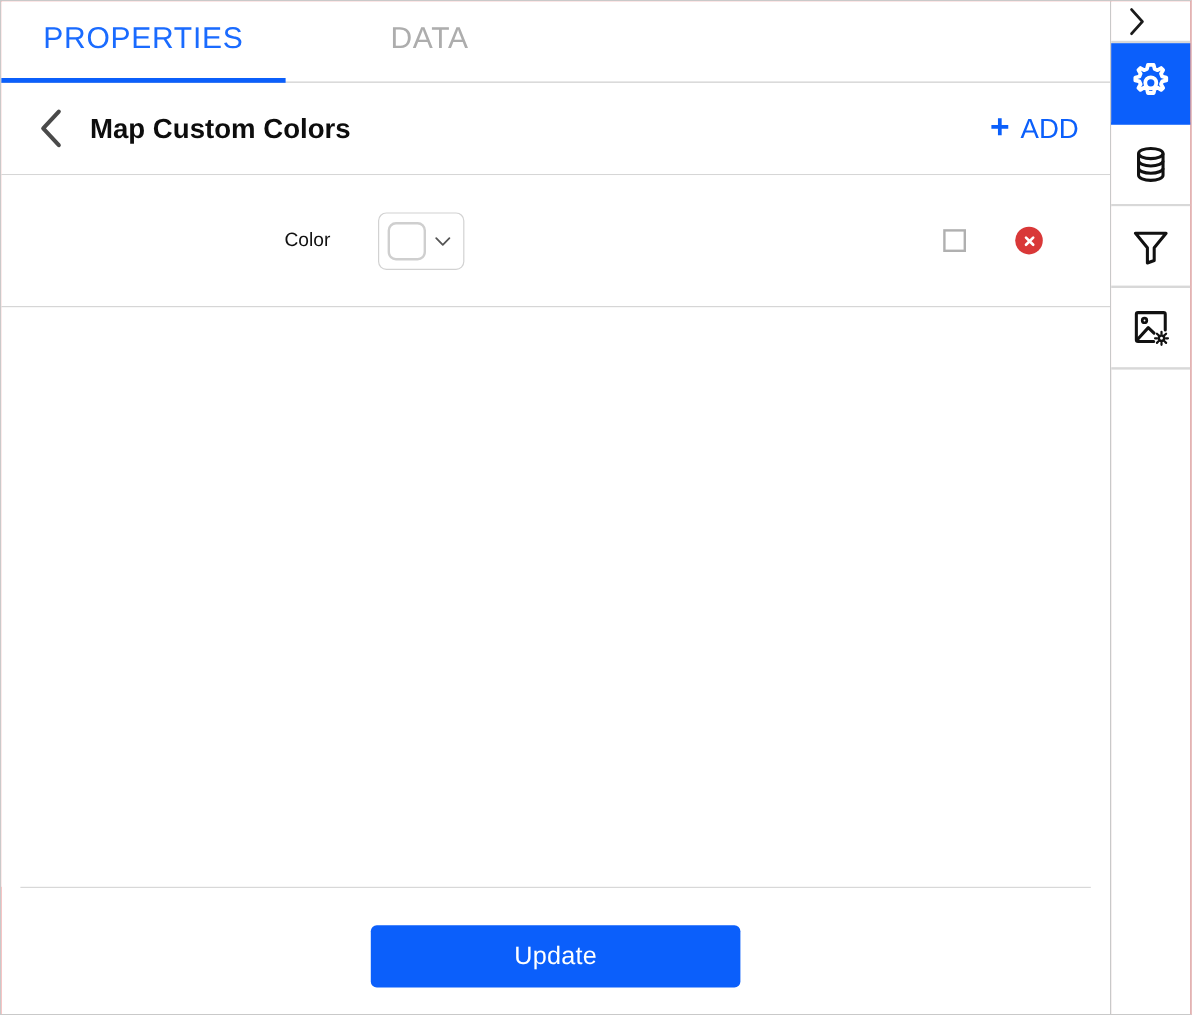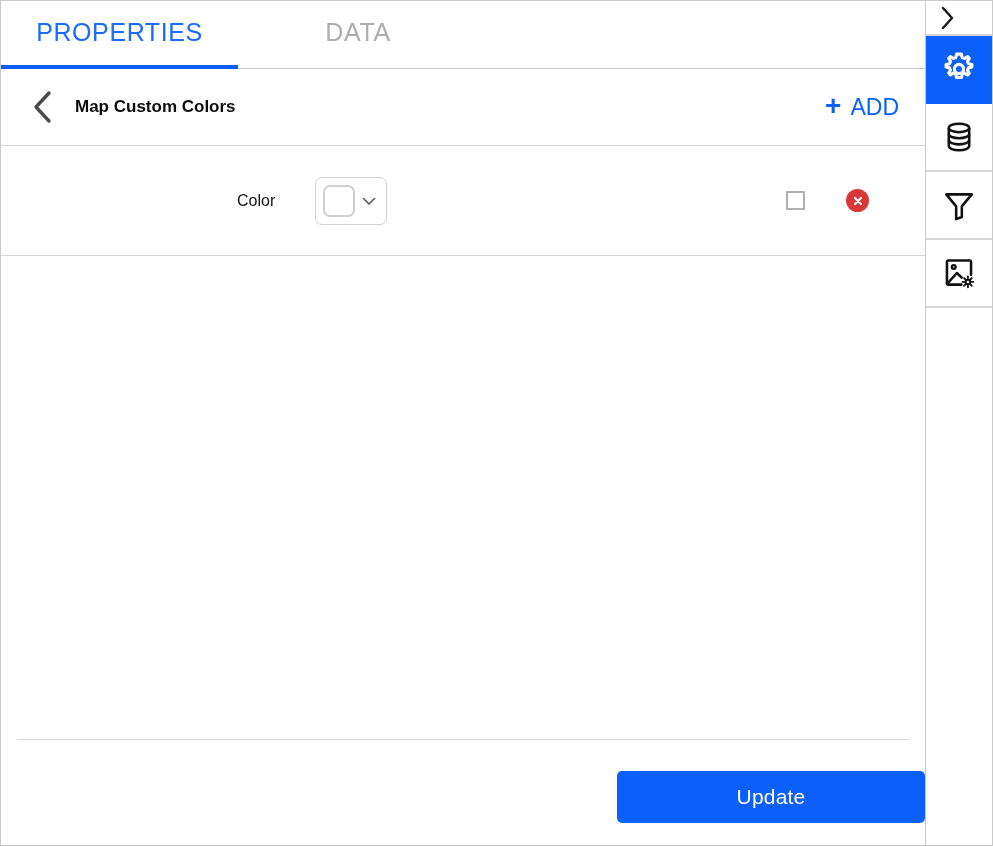--- a/index.html
+++ b/index.html
@@ -96,21 +96,21 @@
   .back-btn {
     width: 38px; height: 38px;
     display: flex; align-items: center; justify-content: center;
     cursor: pointer;
     background: none; border: none;
     flex: 0 0 auto;
   }
   .back-btn svg { display: block; }
   .header-title {
     margin-left: 14px;
-    font-size: 17px;
+    font-size: 23px;
     font-weight: bold;
     color: #0d0d0d;
     white-space: nowrap;
   }
   .header-spacer { flex: 1 1 auto; }
   .add-btn {
     display: flex;
     align-items: center;
     gap: 9px;
     color: #0b5ffb;
@@ -202,21 +202,21 @@
     flex: 0 0 auto;
     padding-bottom: 22px;
   }
   .footer-divider {
     height: 1px;
     background: #d8d8d8;
     margin: 0 16px 31px 16px;
   }
   .update-wrap {
     display: flex;
-    justify-content: flex-end;
+    justify-content: center;
   }
   .update-btn {
     width: 308px;
     height: 52px;
     background: #0b5ffb;
     color: #ffffff;
     border: none;
     border-radius: 5px;
     font-size: 21px;
     font-family: "Liberation Sans", sans-serif;

